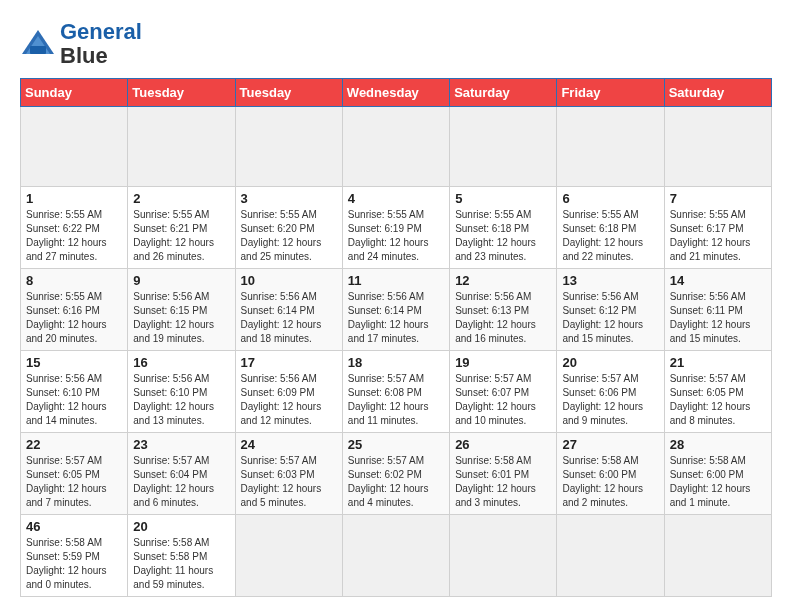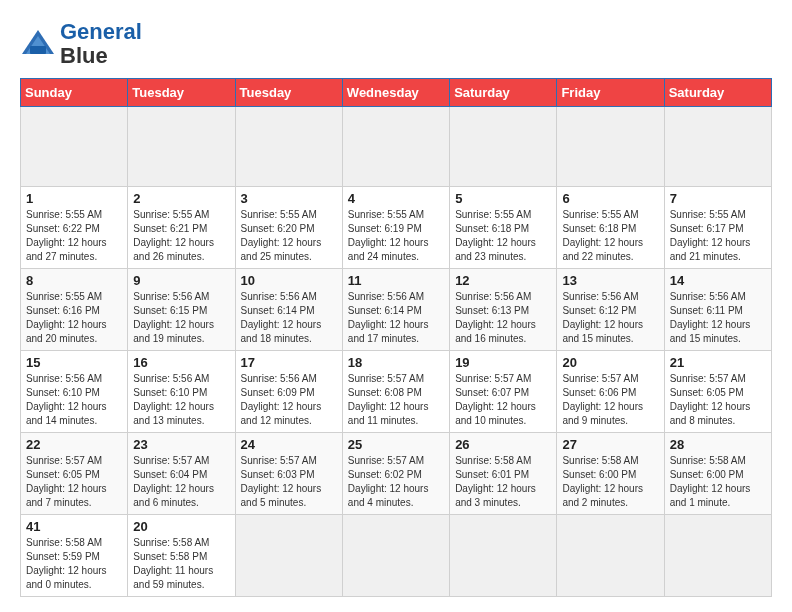--- a/index.html
+++ b/index.html
@@ -325,21 +325,21 @@
         <td>
           <span class="day-num">28</span>
           <div class="day-info" style="white-space: pre-line;">Sunrise: 5:58 AM
 Sunset: 6:00 PM
 Daylight: 12 hours
 and 1 minute.</div>
         </td>
       </tr>
       <tr>
         <td>
-          <span class="day-num">41</span>
+          <span class="day-num">46</span>
           <div class="day-info" style="white-space: pre-line;">Sunrise: 5:58 AM
 Sunset: 5:59 PM
 Daylight: 12 hours
 and 0 minutes.</div>
         </td>
         <td>
           <span class="day-num">20</span>
           <div class="day-info" style="white-space: pre-line;">Sunrise: 5:58 AM
 Sunset: 5:58 PM
 Daylight: 11 hours

